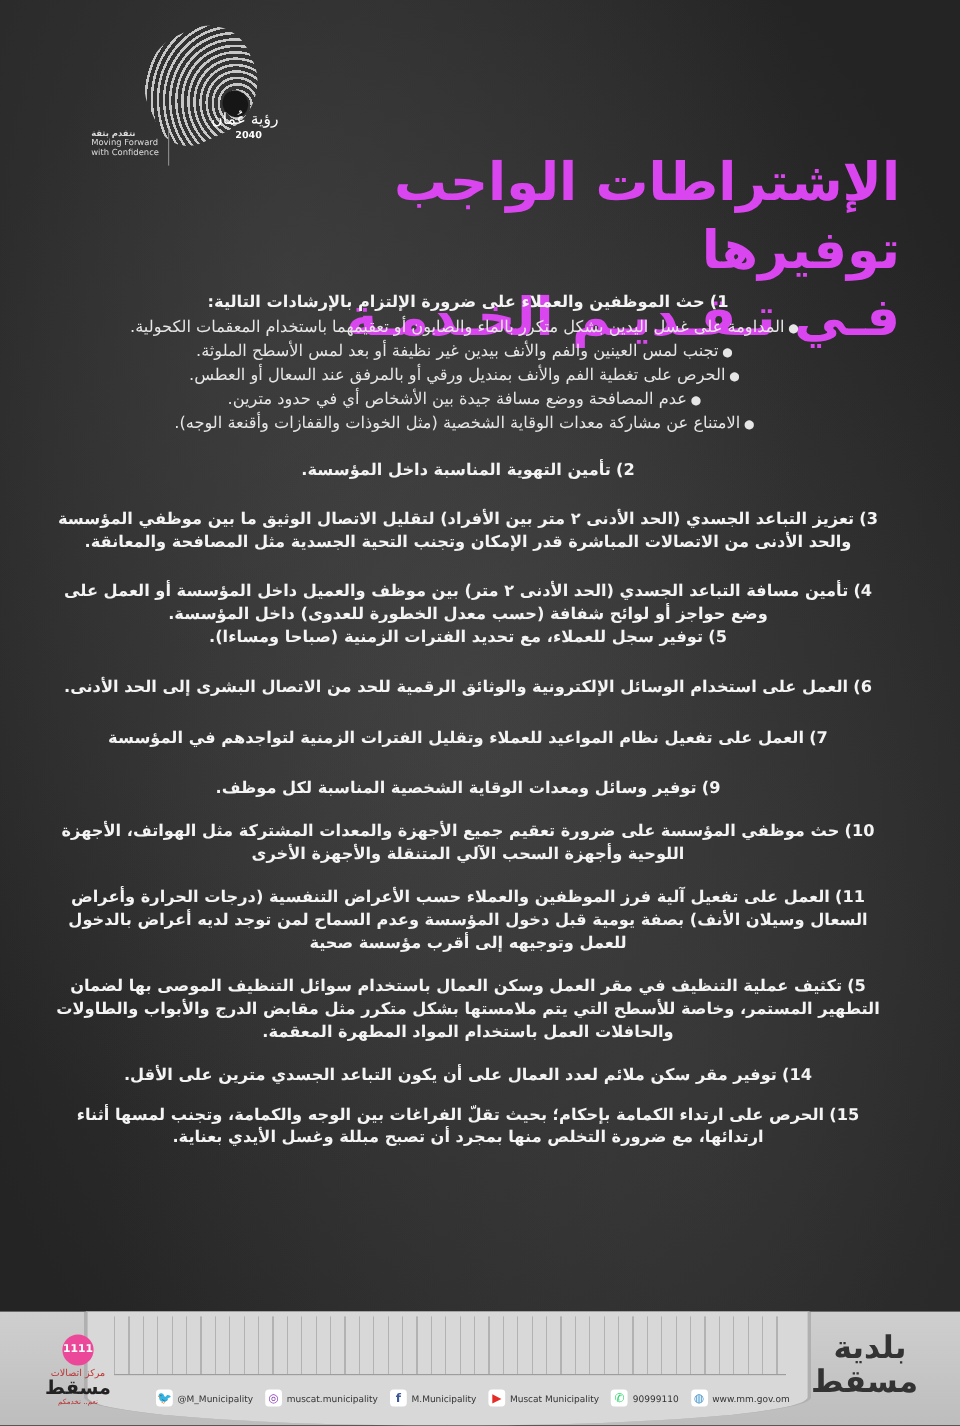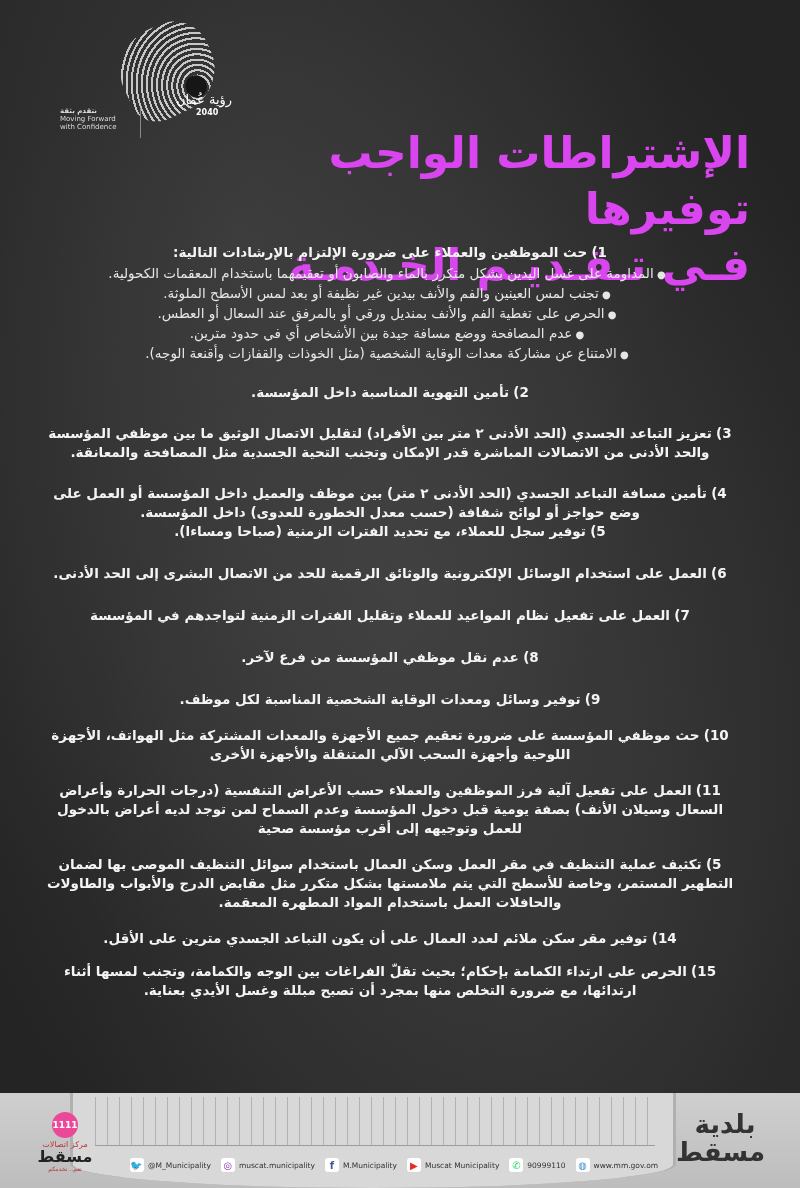--- a/index.html
+++ b/index.html
@@ -23,21 +23,21 @@
     position:absolute; left:100px; top:5px; width:95px; height:90px;
     background:
       radial-gradient(ellipse at 70% 80%, #111 0 10px, rgba(0,0,0,0) 11px),
       repeating-radial-gradient(ellipse at 72% 82%, rgba(255,255,255,0.85) 0 2px, rgba(255,255,255,0) 2px 5px);
     border-radius:50% 40% 50% 30%;
     transform:rotate(-25deg);
     opacity:0.85;
   }
   .logo-vision { position:absolute; left:156px; top:72px; font-size:13px; color:#fff; direction:rtl; white-space:nowrap; }
   .logo-year { position:absolute; left:176px; top:88px; font-size:8px; color:#fff; font-weight:bold; }
-  .logo-slogan { position:absolute; left:40px; top:87px; width:80px; font-size:7px; line-height:8px; color:#ddd; text-align:left; }
+  .logo-slogan { position:absolute; left:56px; top:87px; width:80px; font-size:7px; line-height:8px; color:#ddd; text-align:left; }
   .logo-slogan .ar { direction:rtl; text-align:left; font-weight:bold; }
   .logo-sep { position:absolute; left:120px; top:88px; width:1px; height:30px; background:#888; }
 
   .title {
     position:absolute; left:150px; width:600px; top:125px;
     text-align:right; direction:rtl;
     font-family:"DejaVu Sans", sans-serif; font-weight:bold;
     font-size:44px; line-height:56px; color:#d946ef;
   }
   .content {
@@ -145,24 +145,20 @@
     <span class="item-head">توفير سجل للعملاء، مع تحديد الفترات الزمنية (صباحا ومساءا).</span>
   </div>
   <div class="item" style="margin-bottom:23px;">
     <span class="num">6)</span>
     <span class="item-head">العمل على استخدام الوسائل الإلكترونية والوثائق الرقمية للحد من الاتصال البشرى إلى الحد الأدنى.</span>
   </div>
   <div class="item" style="margin-bottom:23px;">
     <span class="num">7)</span>
     <span class="item-head">العمل على تفعيل نظام المواعيد للعملاء وتقليل الفترات الزمنية لتواجدهم في المؤسسة</span>
   </div>
-  <div class="item" style="margin-bottom:23px;">
-    <span class="num">8)</span>
-    <span class="item-head">عدم نقل موظفي المؤسسة من فرع لآخر.</span>
-  </div>
   <div class="item" style="margin-bottom:17px;">
     <span class="num">9)</span>
     <span class="item-head">توفير وسائل ومعدات الوقاية الشخصية المناسبة لكل موظف.</span>
   </div>
   <div class="item" style="margin-bottom:17px;">
     <span class="num">10)</span>
     <span class="item-head">حث موظفي المؤسسة على ضرورة تعقيم جميع الأجهزة والمعدات المشتركة مثل الهواتف، الأجهزة اللوحية وأجهزة السحب الآلي المتنقلة والأجهزة الأخرى</span>
   </div>
   <div class="item" style="margin-bottom:17px;">
     <span class="num">11)</span>

